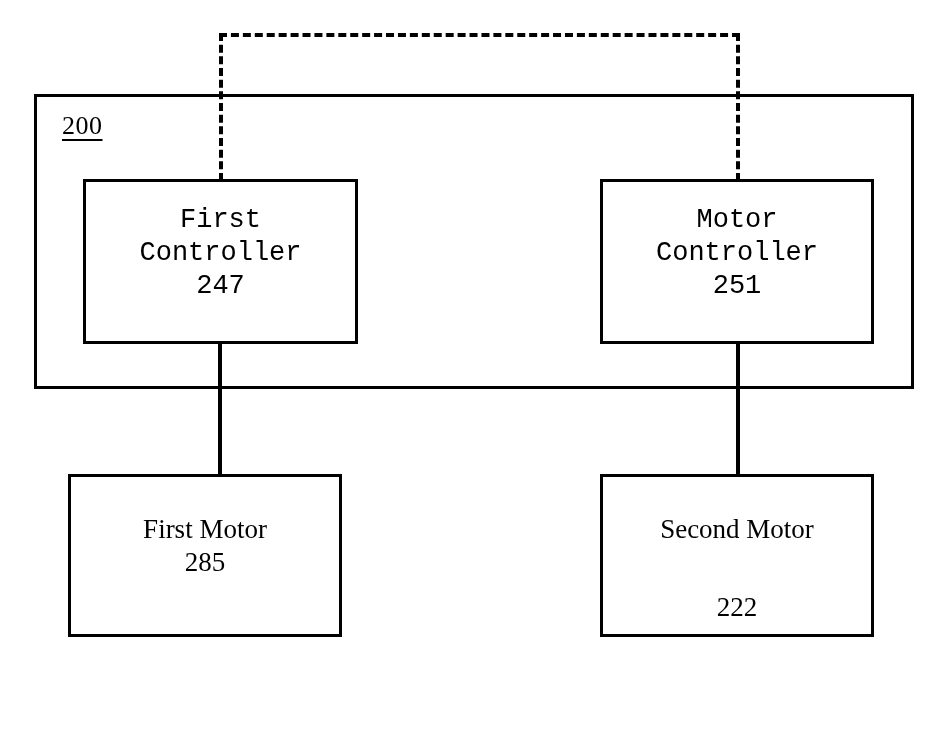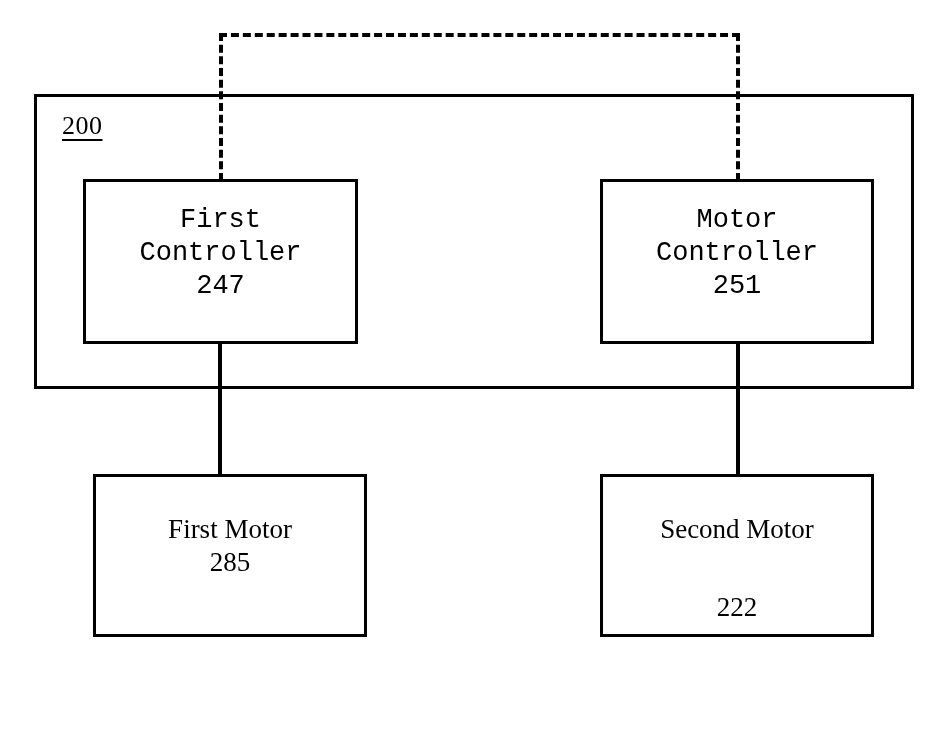--- a/index.html
+++ b/index.html
@@ -71,21 +71,21 @@
   }
 
   
   .block.motor {
     justify-content: flex-start;
     padding-top: 36px;
   }
 
   #first-controller  { left: 83px;  top: 179px; width: 275px; height: 165px; }
   #second-controller { left: 600px; top: 179px; width: 274px; height: 165px; }
-  #first-motor       { left: 93px;  top: 474px; width: 274px; height: 163px; }
+  #first-motor       { left: 68px;  top: 474px; width: 274px; height: 163px; }
   #second-motor      { left: 600px; top: 474px; width: 274px; height: 163px; gap: 45px; }
 
   
   .connector-solid {
     position: absolute;
     width: 4px;
     background: #000000;
   }
   #connector-first-ctrl-motor  { left: 218px; top: 341px; height: 135px; }
   #connector-second-ctrl-motor { left: 736px; top: 341px; height: 135px; }

